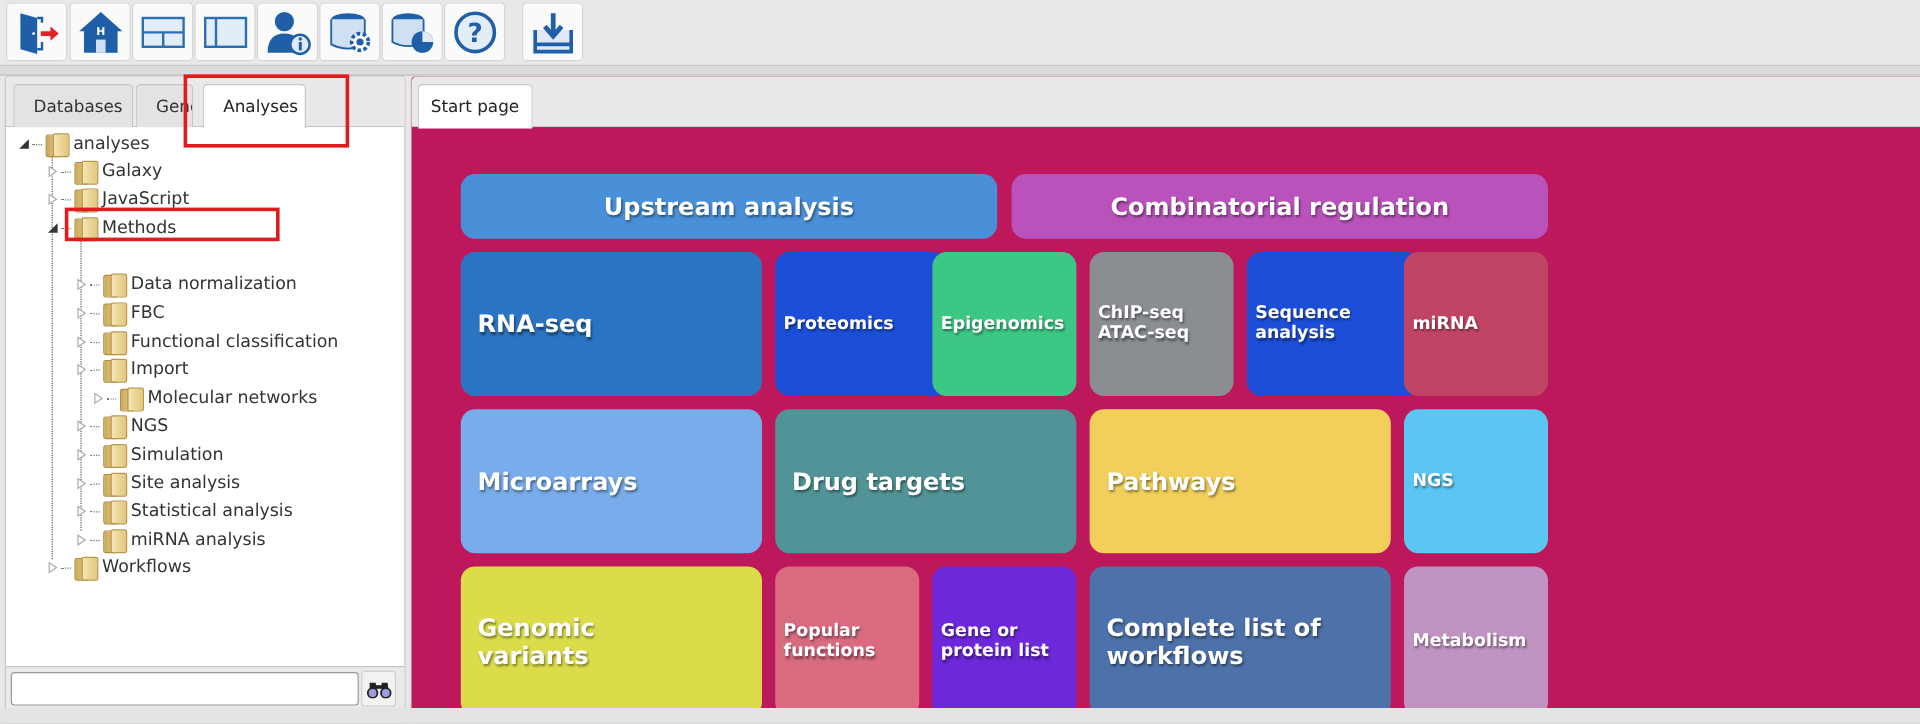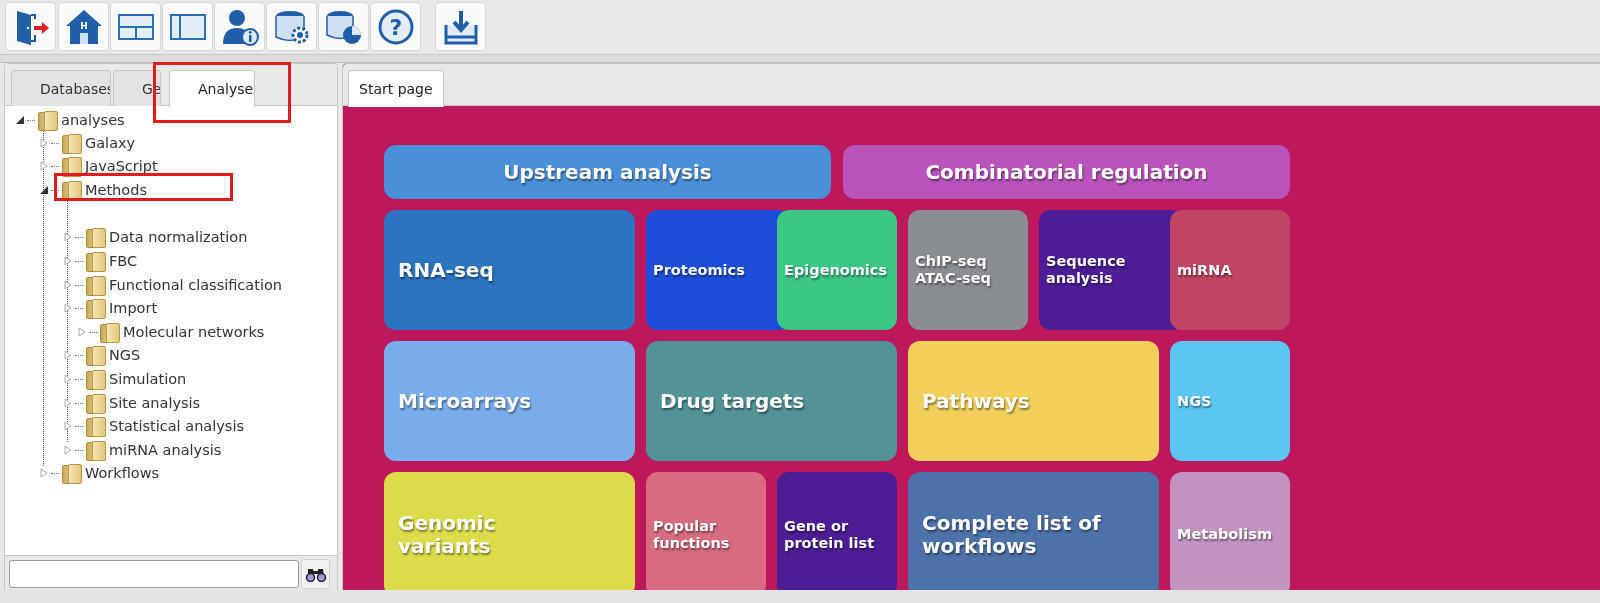--- a/index.html
+++ b/index.html
@@ -7,21 +7,21 @@
 
   
   .toolbar { position: absolute; left: 0; top: 0; width: 1600px; height: 55px; background: #e8e8e8; border-bottom: 1px solid #c8c8c8; }
   .tb-btn { position: absolute; top: 2px; width: 51px; height: 49px; background: #fafafa; border: 1px solid #d6d6d6; border-radius: 4px; display: flex; align-items: center; justify-content: center; cursor: pointer; }
   .tb-btn svg { width: 40px; height: 40px; }
   .toolbar-sep { position: absolute; left: 0; top: 55px; width: 1600px; height: 8px; background: #dcdcdc; border-bottom: 1px solid #c0c0c0; }
 
   
   .left-panel { position: absolute; left: 4px; top: 63px; width: 334px; height: 540px; background: #fff; border: 1px solid #c6c6c6; border-radius: 4px 4px 0 0; }
   .left-tabbar { position: absolute; left: 0; top: 0; width: 332px; height: 42px; background: #e9e9e9; border-bottom: 1px solid #c6c6c6; border-radius: 4px 4px 0 0; }
-  .ltab { position: absolute; top: 6px; height: 36px; background: #e3e3e3; border: 1px solid #c6c6c6; border-bottom: none; border-radius: 4px 4px 0 0; font-size: 14px; color: #333; padding: 10px 10px 0 28px; cursor: pointer; white-space: nowrap; overflow: hidden; }
+  .ltab { position: absolute; top: 6px; height: 36px; background: #e3e3e3; border: 1px solid #c6c6c6; border-bottom: none; border-radius: 4px 4px 0 0; font-size: 14px; color: #333; padding: 10px 10px 0 16px; cursor: pointer; white-space: nowrap; overflow: hidden; }
   .ltab.active { background: #fff; height: 37px; color: #222; }
 
   .tree { position: absolute; left: 0; top: 44px; width: 332px; height: 445px; }
   .tree-row { position: absolute; height: 22px; display: flex; align-items: center; font-size: 14.5px; color: #333; white-space: nowrap; }
   .tree-row .label { margin-left: 4px; cursor: pointer; }
   .folder { width: 19px; height: 18px; position: relative; display: inline-block; }
   .folder::before { content: ""; position: absolute; left: 0; top: 1px; width: 10px; height: 17px; background: linear-gradient(90deg,#c9a85a,#e8cf8c); border-radius: 2px; border: 1px solid #b08d3e; }
   .folder::after { content: ""; position: absolute; left: 6px; top: 0; width: 12px; height: 18px; background: linear-gradient(90deg,#f5e6b5,#e2c67a); border-radius: 2px; border: 1px solid #b89748; }
   .toggle { width: 10px; height: 10px; display: inline-block; margin-right: 2px; }
   .connector { display: inline-block; width: 8px; border-top: 1px dotted #777; margin-right: 3px; }
@@ -292,21 +292,21 @@
 <div class="tile small" style="left:646px; top:210px; width:144px; height:120px; background:#1d4ed8">
     <span>Proteomics</span>
   </div>
 <div class="tile small" style="left:777px; top:210px; width:120px; height:120px; background:#3cc785">
     <span>Epigenomics</span>
   </div>
 <div class="tile small" style="left:908px; top:210px; width:120px; height:120px; background:#8a8d92">
     <span>ChIP-seq
 ATAC-seq</span>
   </div>
-<div class="tile small" style="left:1039px; top:210px; width:144px; height:120px; background:#4c1d95">
+<div class="tile small" style="left:1039px; top:210px; width:144px; height:120px; background:#1d4ed8">
     <span>Sequence
 analysis</span>
   </div>
 <div class="tile small" style="left:1170px; top:210px; width:120px; height:120px; background:#c04564">
     <span>miRNA</span>
   </div>
 
 <div class="tile big" style="left:384px; top:341px; width:251px; height:120px; background:#78acea">
     <span>Microarrays</span>
   </div>
@@ -321,21 +321,21 @@
   </div>
 
 <div class="tile big" style="left:384px; top:472px; width:251px; height:125px; background:#dcdc4b">
     <span>Genomic
 variants</span>
   </div>
 <div class="tile small" style="left:646px; top:472px; width:120px; height:125px; background:#d86b80">
     <span>Popular
 functions</span>
   </div>
-<div class="tile small" style="left:777px; top:472px; width:120px; height:125px; background:#4c1d95">
+<div class="tile small" style="left:777px; top:472px; width:120px; height:125px; background:#6d28d9">
     <span>Gene or
 protein list</span>
   </div>
 <div class="tile big" style="left:908px; top:472px; width:251px; height:125px; background:#4d71a9">
     <span>Complete list of
 workflows</span>
   </div>
 <div class="tile small" style="left:1170px; top:472px; width:120px; height:125px; background:#c093c0">
     <span>Metabolism</span>
   </div>

